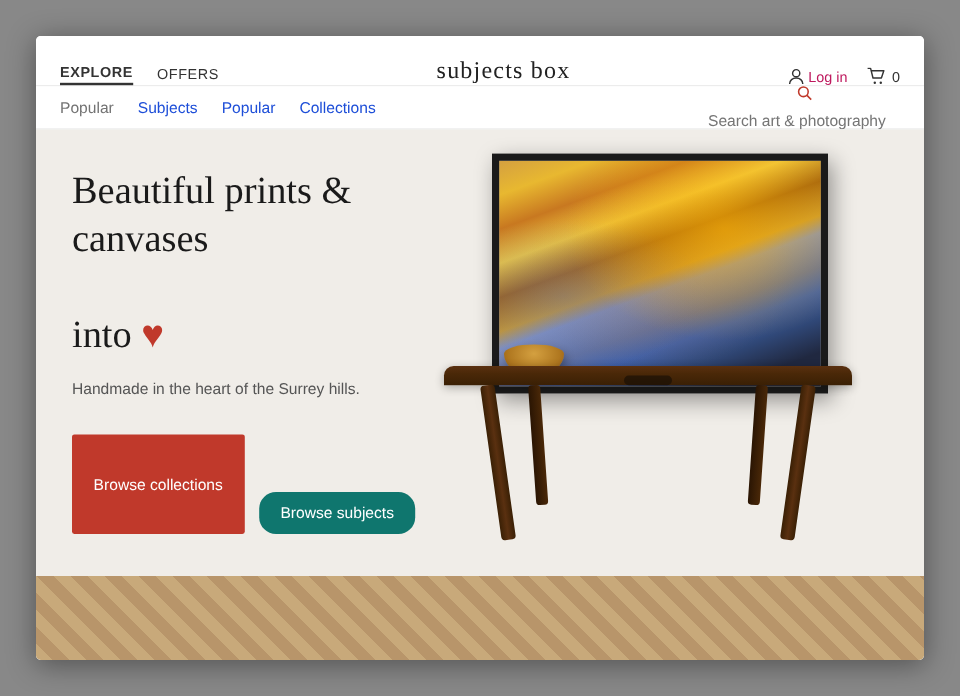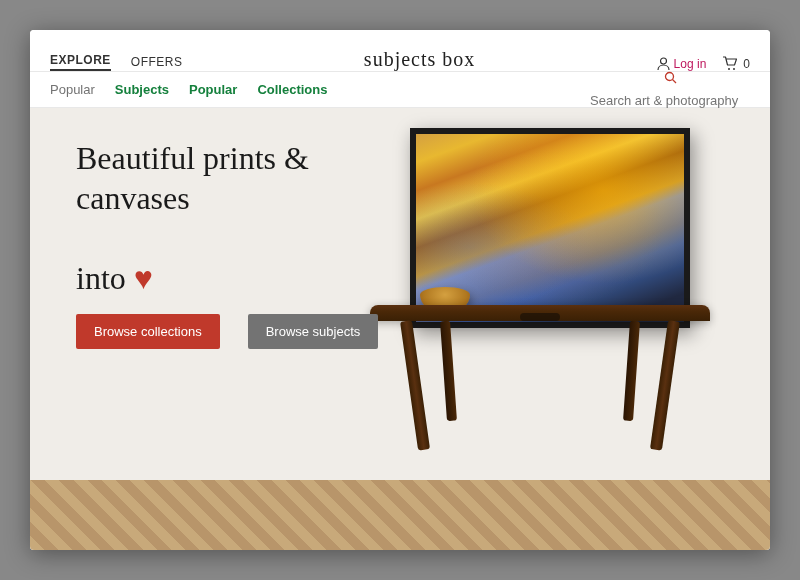--- a/index.html
+++ b/index.html
@@ -107,23 +107,22 @@
     }
 
     .sub-nav-links {
       display: flex;
       gap: 20px;
       flex: 1;
     }
 
     .sub-nav-links a {
       text-decoration: none;
-      color: #15803d;
-      font-size: 13px;
-      font-weight: bold;
+      color: #1d4ed8;
+      font-size: 13px;
     }
 
     .sub-nav-links a:first-child {
       color: #737373;
       font-weight: normal;
     }
 
     .sub-nav-search {
       display: flex;
       align-items: center;
@@ -301,21 +300,21 @@
       height: 8px;
       background: #1a1005;
       border-radius: 4px;
       opacity: 0.7;
     }
 
     
     .hero-content {
       position: absolute;
       top: 30px;
-      left: 46px;
+      left: 30px;
       max-width: 340px;
     }
 
     .hero-headline {
       font-family: 'Georgia', serif;
       font-size: 32px;
       line-height: 1.25;
       color: #1a1a1a;
       font-weight: normal;
       margin-bottom: 16px;
@@ -329,44 +328,45 @@
     .hero-subtext {
       font-family: Arial, sans-serif;
       font-size: 13px;
       color: #555;
       margin-bottom: 28px;
       line-height: 1.5;
     }
 
     .hero-buttons {
       display: flex;
-      gap: 28px;
+      gap: 12px;
       flex-wrap: wrap;
     }
 
     .btn-primary {
       background: #c0392b;
       color: #fff;
       border: none;
       padding: 10px 18px;
       font-size: 13px;
       font-family: Arial, sans-serif;
       cursor: pointer;
       border-radius: 2px;
     }
 
     .btn-secondary {
-      background: #737373;
+      background: #0f766e;
       color: #fff;
       border: none;
       padding: 10px 18px;
       font-size: 13px;
       font-family: Arial, sans-serif;
       cursor: pointer;
-      border-radius: 2px;
+      border-radius: 14px;
+      margin-top: 48px;
     }
   </style>
 </head>
 <body>
 
 <div class="browser-window">
 
   <div class="top-nav">
     <div class="top-nav-left">
       <a href="#">EXPLORE</a>
@@ -428,20 +428,21 @@
 
     <div class="hero-floor"></div>
 
     <div class="hero-content">
       <h1 class="hero-headline">
         <span>Beautiful prints &amp; canvases</span><br>
         <br>
         <span>into</span>
         <span class="heart">♥</span>
       </h1>
+      <p class="hero-subtext">Handmade in the heart of the Surrey hills.</p>
       <div class="hero-buttons">
         <button class="btn-primary">Browse collections</button>
         <button class="btn-secondary">Browse subjects</button>
       </div>
     </div>
   </div>
 
 </div>
 
 </body></html>

